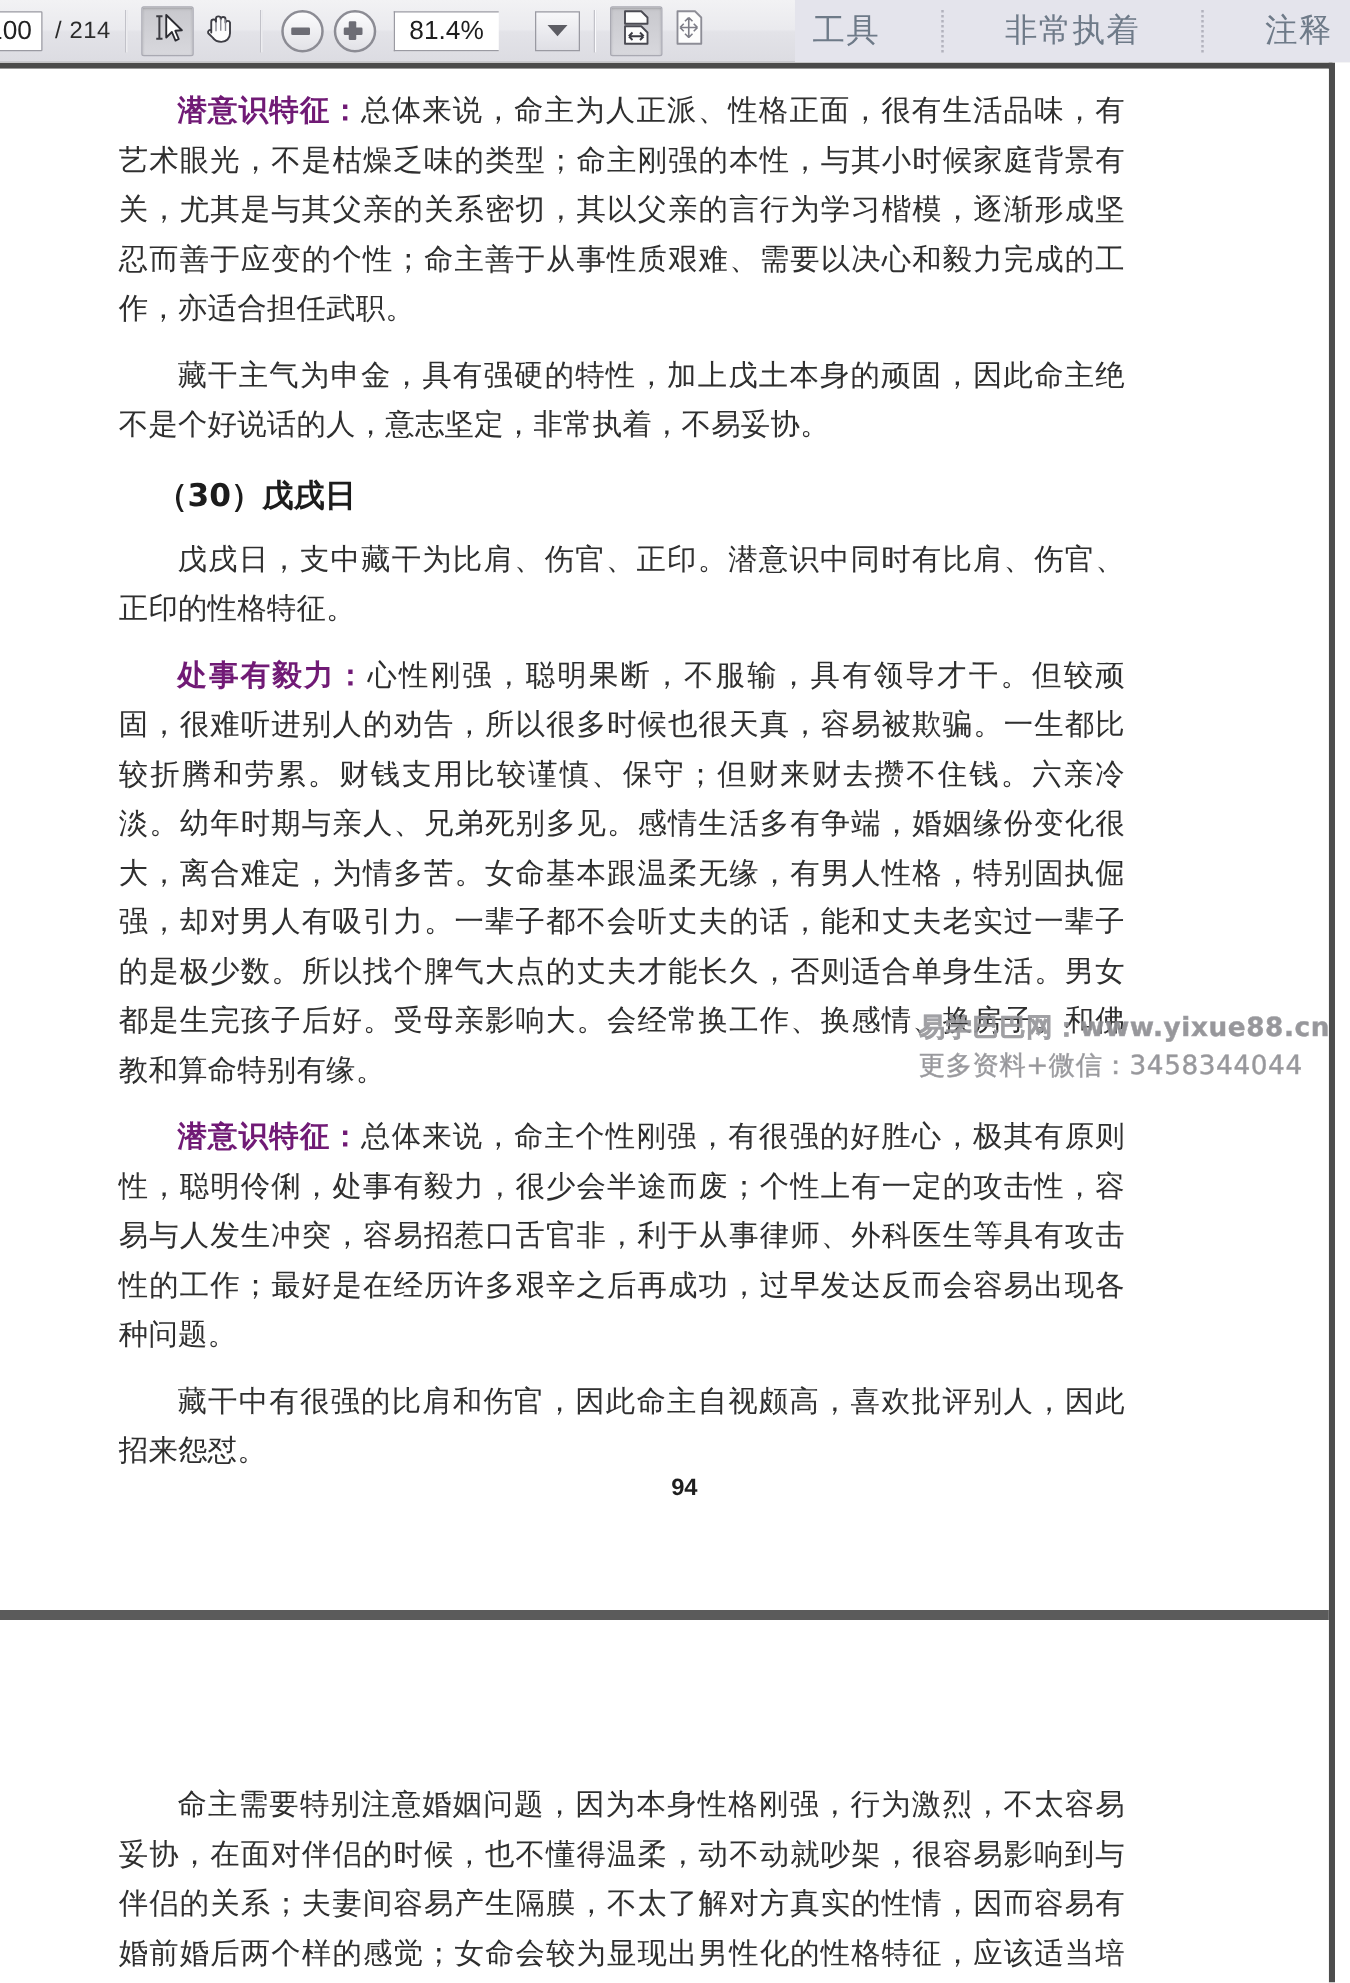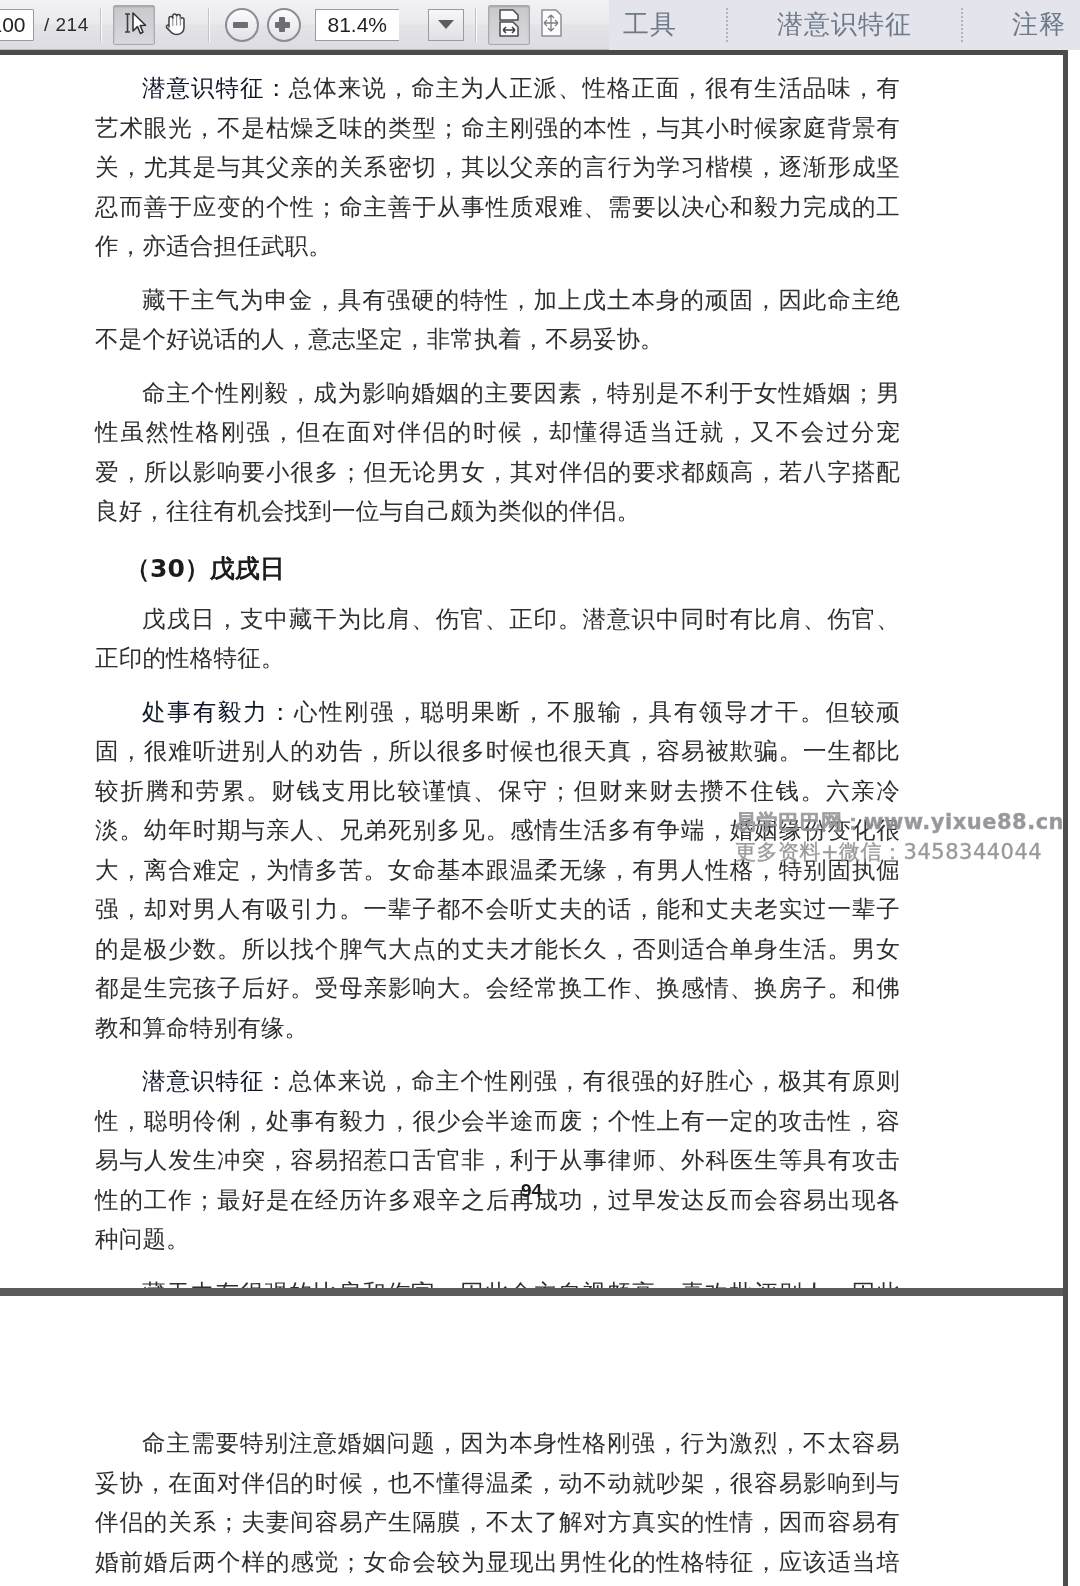--- a/index.html
+++ b/index.html
@@ -205,34 +205,34 @@
     font-size: 23.5px;
     line-height: 39.5px;
     color: #2f2f2f;
     text-align: justify;
     text-justify: inter-character;
     margin: 0 0 14px 0;
     letter-spacing: 0.2px;
   }
   .para.indent { text-indent: 47px; }
   .para .lead {
-    font-weight: normal;
-    color: #0f172a;
+    font-weight: bold;
+    color: #701a75;
   }
   .heading {
     font-size: 25px;
     line-height: 42px;
     font-weight: bold;
     color: #1c1c1c;
     margin: 16px 0 10px 0;
     text-indent: 30px;
   }
   .pagenum {
     position: absolute;
-    left: 0;
+    left: 16px;
     width: 1063px;
     text-align: center;
     font-size: 19px;
     font-weight: bold;
     color: #1f1f1f;
   }
 
   
   .watermark {
     position: absolute;
@@ -330,42 +330,41 @@
           <path d="M15 8 v16 M8 16 h14 M15 8 l-3 3 M15 8 l3 3 M15 24 l-3-3 M15 24 l3-3 M8 16 l3-3 M8 16 l3 3 M22 16 l-3-3 M22 16 l-3 3" fill="none" stroke="#7d7d87" stroke-width="1.3" stroke-linejoin="round"></path>
         </svg>
       </span>
     </div>
 
   </div>
 
   <div class="tb-right">
     <div class="nav-item">工具</div>
     <div class="nav-divider"></div>
-    <div class="nav-item">潜意识特征</div>
+    <div class="nav-item">非常执着</div>
     <div class="nav-divider"></div>
     <div class="nav-item">注释</div>
   </div>
 
 </div>
 
 <div class="docview">
 
   <div class="top-rule"></div>
   <div class="right-rule"></div>
   <div class="far-right"></div>
 
   <div class="page page-1">
 
     <div class="doc-body" style="top:14px;">
 
       <p class="para indent"><span class="lead">潜意识特征：</span><span>总体来说，命主为人正派、性格正面，很有生活品味，有艺术眼光，不是枯燥乏味的类型；命主刚强的本性，与其小时候家庭背景有关，尤其是与其父亲的关系密切，其以父亲的言行为学习楷模，逐渐形成坚忍而善于应变的个性；命主善于从事性质艰难、需要以决心和毅力完成的工作，亦适合担任武职。</span></p>
 
       <p class="para indent"><span>藏干主气为申金，具有强硬的特性，加上戊土本身的顽固，因此命主绝不是个好说话的人，意志坚定，非常执着，不易妥协。</span></p>
 
-      <p class="para indent"><span>命主个性刚毅，成为影响婚姻的主要因素，特别是不利于女性婚姻；男性虽然性格刚强，但在面对伴侣的时候，却懂得适当迁就，又不会过分宠爱，所以影响要小很多；但无论男女，其对伴侣的要求都颇高，若八字搭配良好，往往有机会找到一位与自己颇为类似的伴侣。</span></p>
 
       <h2 class="heading">（30）戊戌日</h2>
 
       <p class="para indent"><span>戊戌日，支中藏干为比肩、伤官、正印。潜意识中同时有比肩、伤官、正印的性格特征。</span></p>
 
       <p class="para indent"><span class="lead">处事有毅力：</span><span>心性刚强，聪明果断，不服输，具有领导才干。但较顽固，很难听进别人的劝告，所以很多时候也很天真，容易被欺骗。一生都比较折腾和劳累。财钱支用比较谨慎、保守；但财来财去攒不住钱。六亲冷淡。幼年时期与亲人、兄弟死别多见。感情生活多有争端，婚姻缘份变化很大，离合难定，为情多苦。女命基本跟温柔无缘，有男人性格，特别固执倔强，却对男人有吸引力。一辈子都不会听丈夫的话，能和丈夫老实过一辈子的是极少数。所以找个脾气大点的丈夫才能长久，否则适合单身生活。男女都是生完孩子后好。受母亲影响大。会经常换工作、换感情、换房子。和佛教和算命特别有缘。</span></p>
 
       <p class="para indent"><span class="lead">潜意识特征：</span><span>总体来说，命主个性刚强，有很强的好胜心，极其有原则性，聪明伶俐，处事有毅力，很少会半途而废；个性上有一定的攻击性，容易与人发生冲突，容易招惹口舌官非，利于从事律师、外科医生等具有攻击性的工作；最好是在经历许多艰辛之后再成功，过早发达反而会容易出现各种问题。</span></p>
 
       <p class="para indent"><span>藏干中有很强的比肩和伤官，因此命主自视颇高，喜欢批评别人，因此招来怨怼。</span></p>

